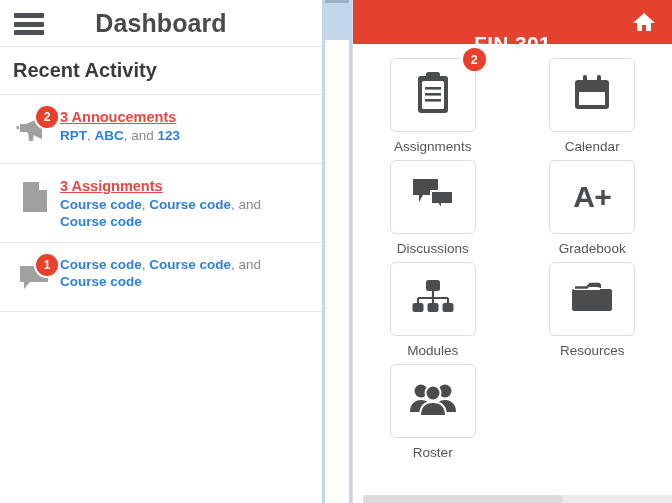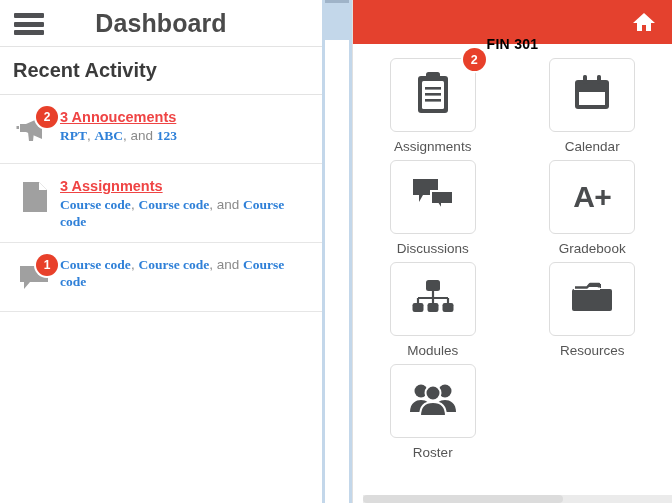--- a/index.html
+++ b/index.html
@@ -138,21 +138,20 @@
     text-decoration: underline;
   }
   .activity-sub {
     font-size: 13.5px;
     line-height: 17px;
     color: #8a8a8a;
   }
   .activity-sub .lnk {
     color: #2f80d8;
     font-weight: bold;
-    font-family: Liberation Serif, serif;
   }
   .activity-sub .sep {
     color: #8a8a8a;
     font-weight: normal;
   }
 
   
   #gutter {
     position: absolute;
     left: 322px;
@@ -193,23 +192,23 @@
 
   .course-header {
     position: relative;
     height: 44px;
     background: #e4412e;
     display: flex;
     align-items: center;
     justify-content: center;
   }
   .course-title {
-    font-size: 14px;
-    font-weight: bold;
-    color: #000000;
+    font-size: 21px;
+    font-weight: bold;
+    color: #ffffff;
     letter-spacing: .3px;
     margin-top: 44px;
   }
   .home-icon {
     position: absolute;
     right: 16px;
     top: 11px;
     cursor: pointer;
   }
 

